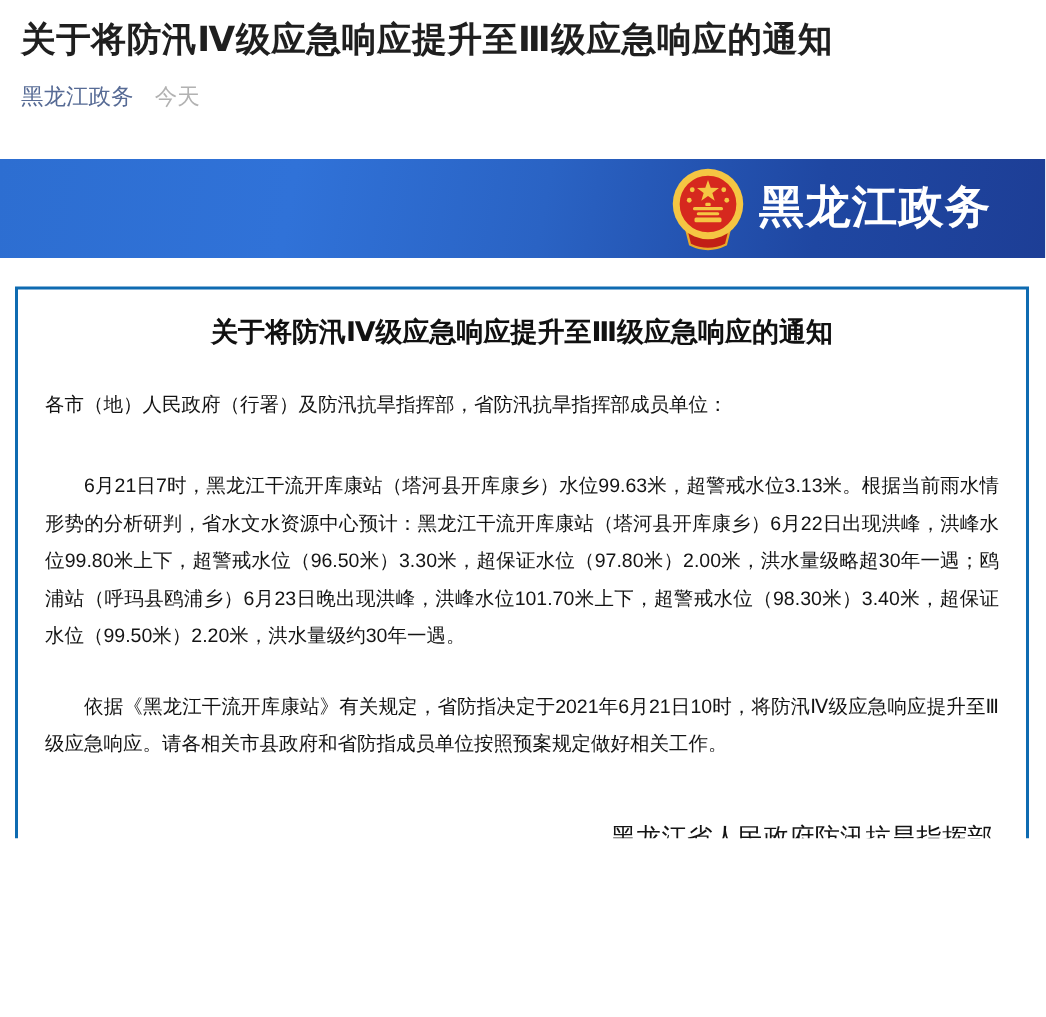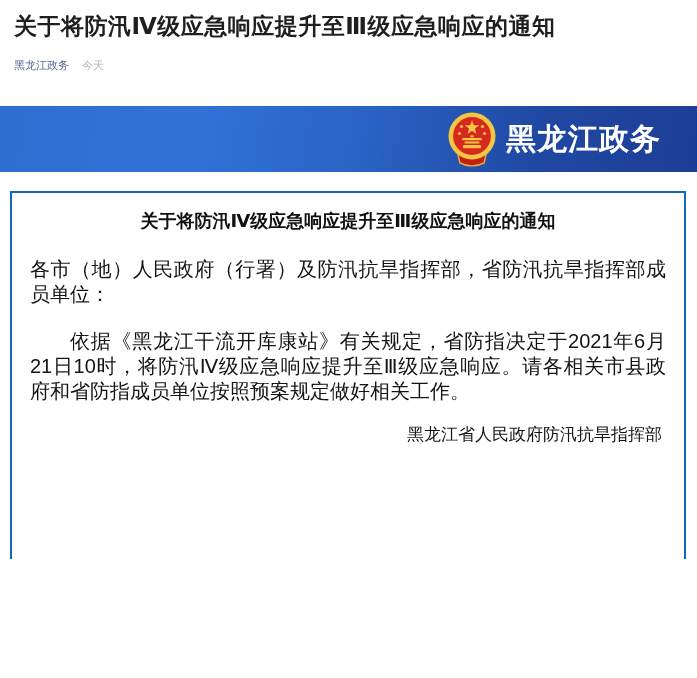--- a/index.html
+++ b/index.html
@@ -22,21 +22,21 @@
     margin: 0;
     padding: 11px 16px 0 14px;
     font-size: 23px;
     line-height: 1.35;
     font-weight: 700;
     color: #1f1f1f;
     letter-spacing: 0.5px;
   }
   .article-meta {
     padding: 14px 4px 0 14px;
-    font-size: 11px;
+    font-size: 15px;
     line-height: 18px;
   }
   .account-name {
     color: #576b95;
     cursor: pointer;
     margin-right: 10px;
   }
   .publish-date {
     color: #b2b2b2;
   }
@@ -96,30 +96,30 @@
   .notice-title {
     margin: 0;
     text-align: center;
     font-size: 18px;
     font-weight: 700;
     line-height: 24px;
     color: #111111;
   }
   .notice-body p {
     margin: 0;
-    font-size: 20px;
+    font-size: 13px;
     line-height: 25px;
     color: #141414;
     text-align: justify;
   }
   .salutation { margin-top: 24px !important; }
   .para { margin-top: 29px !important; text-indent: 2em; }
   .para2 { margin-top: 22px !important; }
   .signature {
-    margin-top: 18px;
+    margin-top: 38px;
     text-align: right;
     font-size: 17px;
     line-height: 25px;
     color: #141414;
     padding-right: 4px;
   }
   .signature div { white-space: nowrap; }
 </style>
 </head>
 <body>
@@ -160,20 +160,21 @@
       <div class="banner-org">黑龙江政务</div>
     </div>
   </div>
 
   <div class="notice-box">
     <h2 class="notice-title">关于将防汛Ⅳ级应急响应提升至Ⅲ级应急响应的通知</h2>
 
     <div class="notice-body">
       <p class="salutation">各市（地）人民政府（行署）及防汛抗旱指挥部，省防汛抗旱指挥部成员单位：</p>
 
+      <p class="para">6月21日7时，黑龙江干流开库康站（塔河县开库康乡）水位99.63米，超警戒水位3.13米。根据当前雨水情形势的分析研判，省水文水资源中心预计：黑龙江干流开库康站（塔河县开库康乡）6月22日出现洪峰，洪峰水位99.80米上下，超警戒水位（96.50米）3.30米，超保证水位（97.80米）2.00米，洪水量级略超30年一遇；鸥浦站（呼玛县鸥浦乡）6月23日晚出现洪峰，洪峰水位101.70米上下，超警戒水位（98.30米）3.40米，超保证水位（99.50米）2.20米，洪水量级约30年一遇。</p>
 
       <p class="para para2">依据《黑龙江干流开库康站》有关规定，省防指决定于2021年6月21日10时，将防汛Ⅳ级应急响应提升至Ⅲ级应急响应。请各相关市县政府和省防指成员单位按照预案规定做好相关工作。</p>
     </div>
 
     <div class="signature">
       <div>黑龙江省人民政府防汛抗旱指挥部</div>
     </div>
   </div>
 
 </div>

